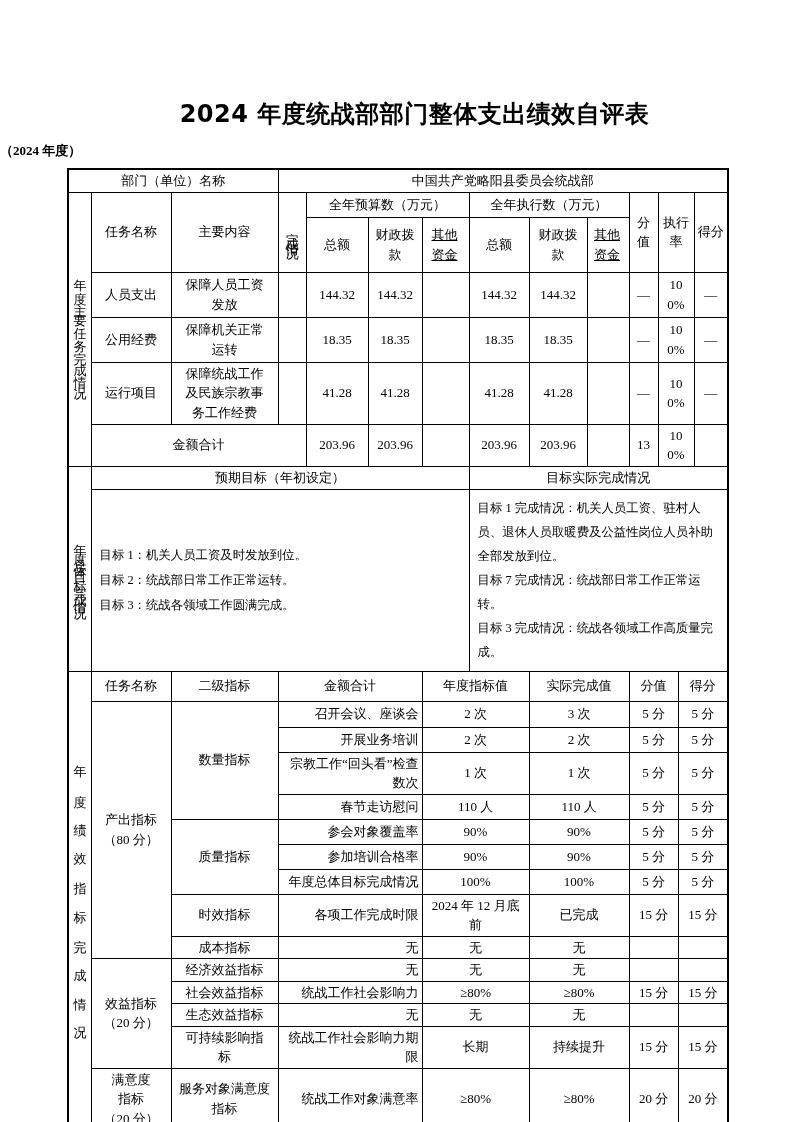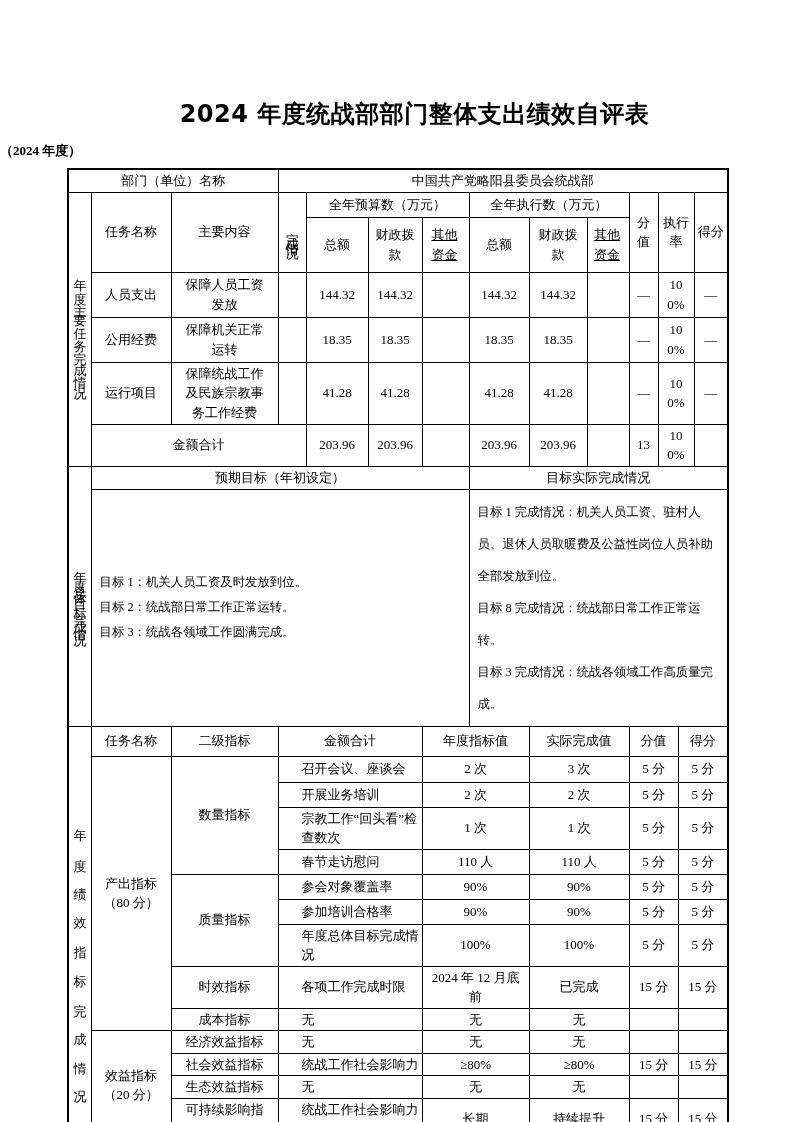--- a/index.html
+++ b/index.html
@@ -39,27 +39,27 @@
   td.vert { padding: 0; }
   td.vert > div {
     writing-mode: vertical-rl;
     text-orientation: upright;
     margin: 0 auto;
   }
   .ls12 > div { letter-spacing: 12px; }
   .ls7  > div { letter-spacing: 7px; }
   .ls29 > div { letter-spacing: 29px; }
   .ls5  > div { letter-spacing: 5px; }
-  .tl { text-align: left; padding-left: 23px; }
+  .tl { text-align: right; padding-left: 7px; }
   .pad10 { padding-left: 10px; padding-right: 10px; margin-left: 19px; }
   .hp { padding-left: 6px; padding-right: 8px; text-decoration: underline; }
   .pre { white-space: pre-line; }
   .goal { padding: 6px 8px; font-size: 12.4px; }
   .goal div { text-align: left; line-height: 25px; }
-  .goal-r div { line-height: 32px; }
+  .goal-r div { line-height: 24px; }
 </style>
 </head>
 <body>
 
 <div class="title">2024 年度统战部部门整体支出绩效自评表</div>
 <div class="subtitle">（2024 年度）</div>
 
 <table class="main">
   <colgroup>
     <col style="width:23px">
@@ -171,21 +171,21 @@
     <td colspan="7">目标实际完成情况</td>
   </tr>
   <tr style="height:182px">
     <td colspan="6" class="goal">
       <div>目标 1：机关人员工资及时发放到位。</div>
       <div>目标 2：统战部日常工作正常运转。</div>
       <div>目标 3：统战各领域工作圆满完成。</div>
     </td>
     <td colspan="7" class="goal goal-r">
       <div>目标 1 完成情况：机关人员工资、驻村人员、退休人员取暖费及公益性岗位人员补助全部发放到位。</div>
-      <div>目标 8 完成情况：统战部日常工作正常运转。</div>
+      <div>目标 7 完成情况：统战部日常工作正常运转。</div>
       <div>目标 3 完成情况：统战各领域工作高质量完成。</div>
     </td>
   </tr>
 
   <tr style="height:30px">
     <td rowspan="15" class="vert ls29">
           <div>年度绩效指标完成情况</div>
         </td>
     <td>任务名称</td>
     <td>二级指标</td>

